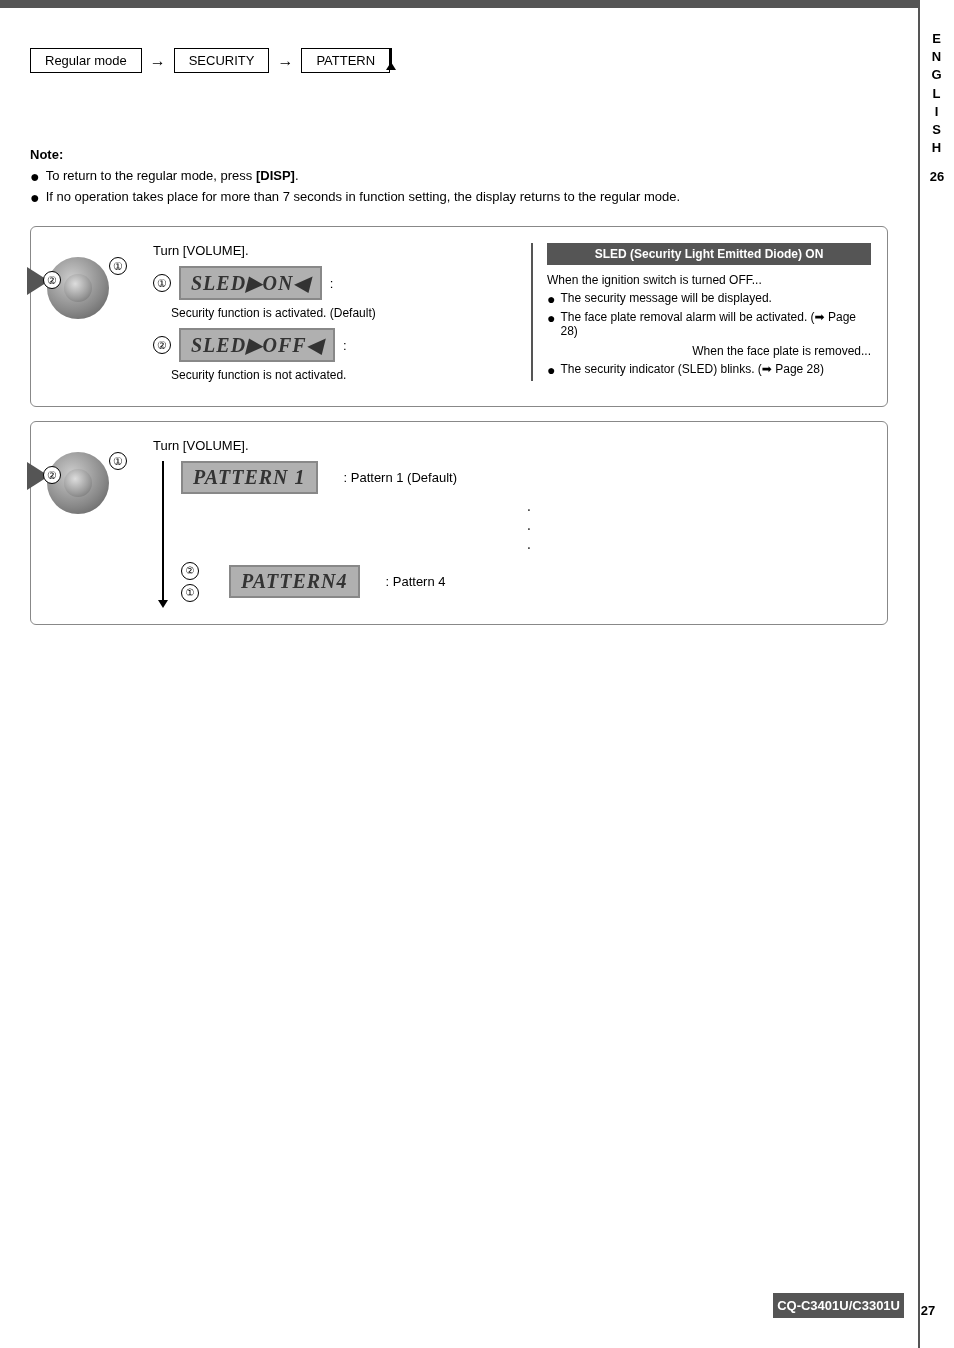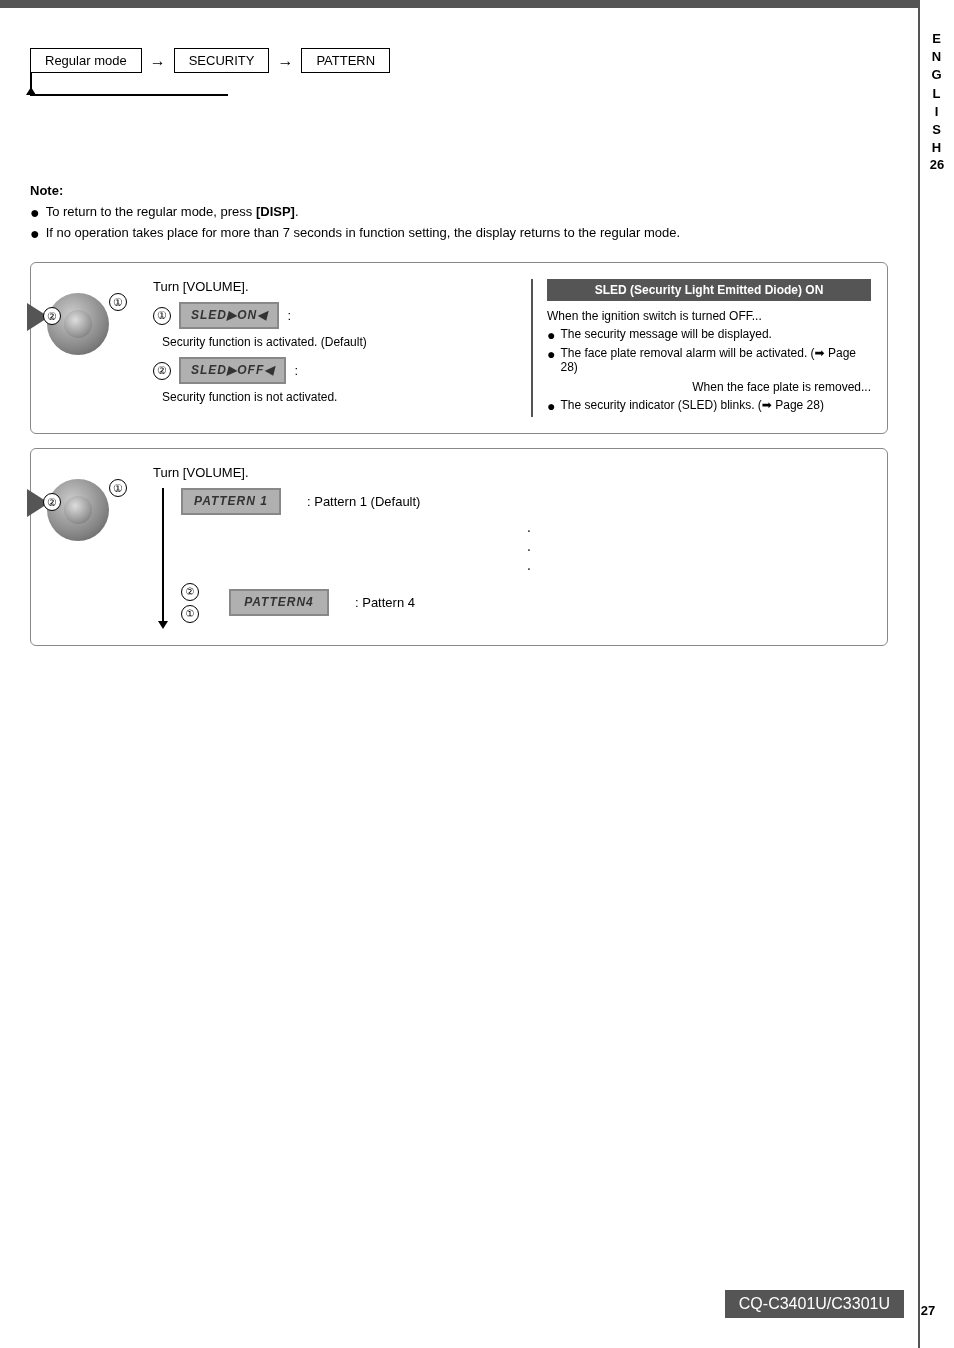--- a/index.html
+++ b/index.html
@@ -32,20 +32,21 @@
       align-items: center;
       margin-top: 30px;
       font-weight: bold;
       font-size: 13px;
       letter-spacing: 1px;
     }
     .sidebar-englist span {
       line-height: 1.4;
     }
     .sidebar-page-num {
+      margin-top: 12px;
       font-size: 13px;
       font-weight: bold;
     }
 
     
     .top-bar {
       position: absolute;
       top: 0;
       left: 0;
       right: 36px;
@@ -68,21 +69,21 @@
     }
     .flow-arrow {
       display: flex;
       align-items: center;
       margin: 0 8px;
       font-size: 16px;
     }
 
     
     .note-section {
-      margin-top: 48px;
+      margin-top: 34px;
       margin-bottom: 20px;
     }
     .note-title {
       font-weight: bold;
       font-size: 13px;
       margin-bottom: 6px;
     }
     .note-item {
       display: flex;
       align-items: flex-start;
@@ -210,21 +211,21 @@
       position: relative;
     }
     .lcd-display.segmented {
       font-family: 'Courier New', monospace;
       color: #333;
       background: #b0b0b0;
     }
     .lcd-desc {
       font-size: 12px;
       margin-top: 2px;
-      margin-left: 9px;
+      margin-left: 18px;
       margin-bottom: 8px;
     }
 
     
     .sled-right {
       border-left: 2px solid #555;
       padding-left: 14px;
       min-width: 300px;
       max-width: 340px;
     }
@@ -266,42 +267,42 @@
       color: #333;
     }
 
     
     .model-number {
       position: absolute;
       bottom: 30px;
       right: 50px;
       background: #555;
       color: #fff;
-      padding: 5px 14px;
-      font-weight: normal;
-      font-size: 16px;
+      padding: 5px 4px;
+      font-weight: bold;
+      font-size: 13px;
     }
 
     
     .flow-container {
       position: relative;
       display: inline-flex;
-      flex-direction: column;
+      flex-direction: row;
       margin: 20px 0 40px 0;
     }
     .flow-top-row {
       display: flex;
       align-items: center;
     }
 
     
     .seg {
-      font-family: Liberation Sans, sans-serif;
-      font-weight: bold;
-      font-size: 12px;
+      font-family: Liberation Serif, serif;
+      font-weight: bold;
+      font-size: 20px;
       letter-spacing: 1px;
       font-style: italic;
     }
 
     
     .circle-num {
       width: 18px;
       height: 18px;
       border-radius: 50%;
       border: 1.5px solid #000;

